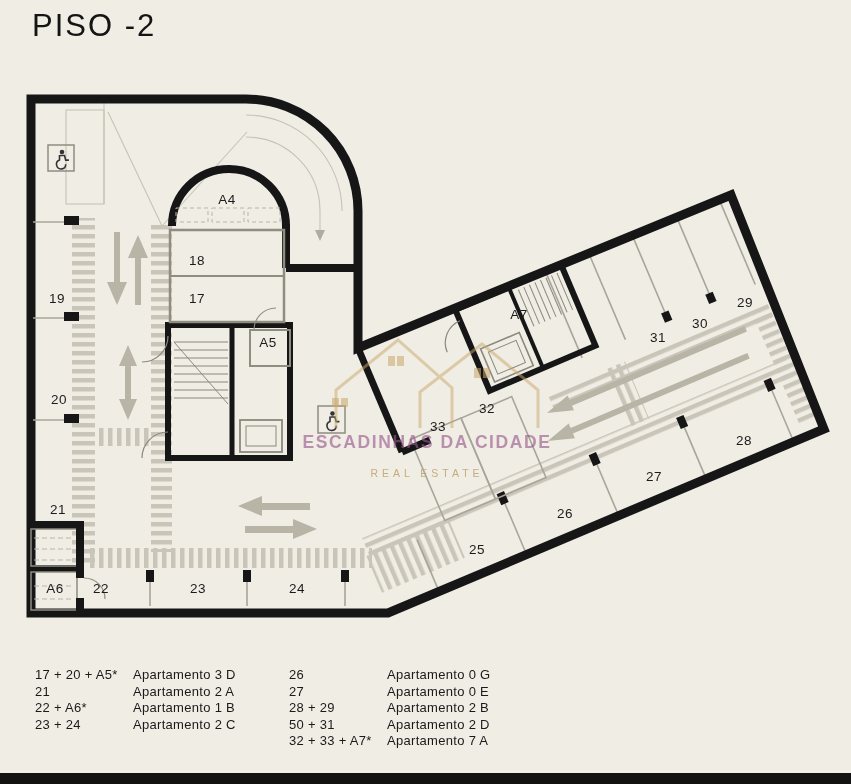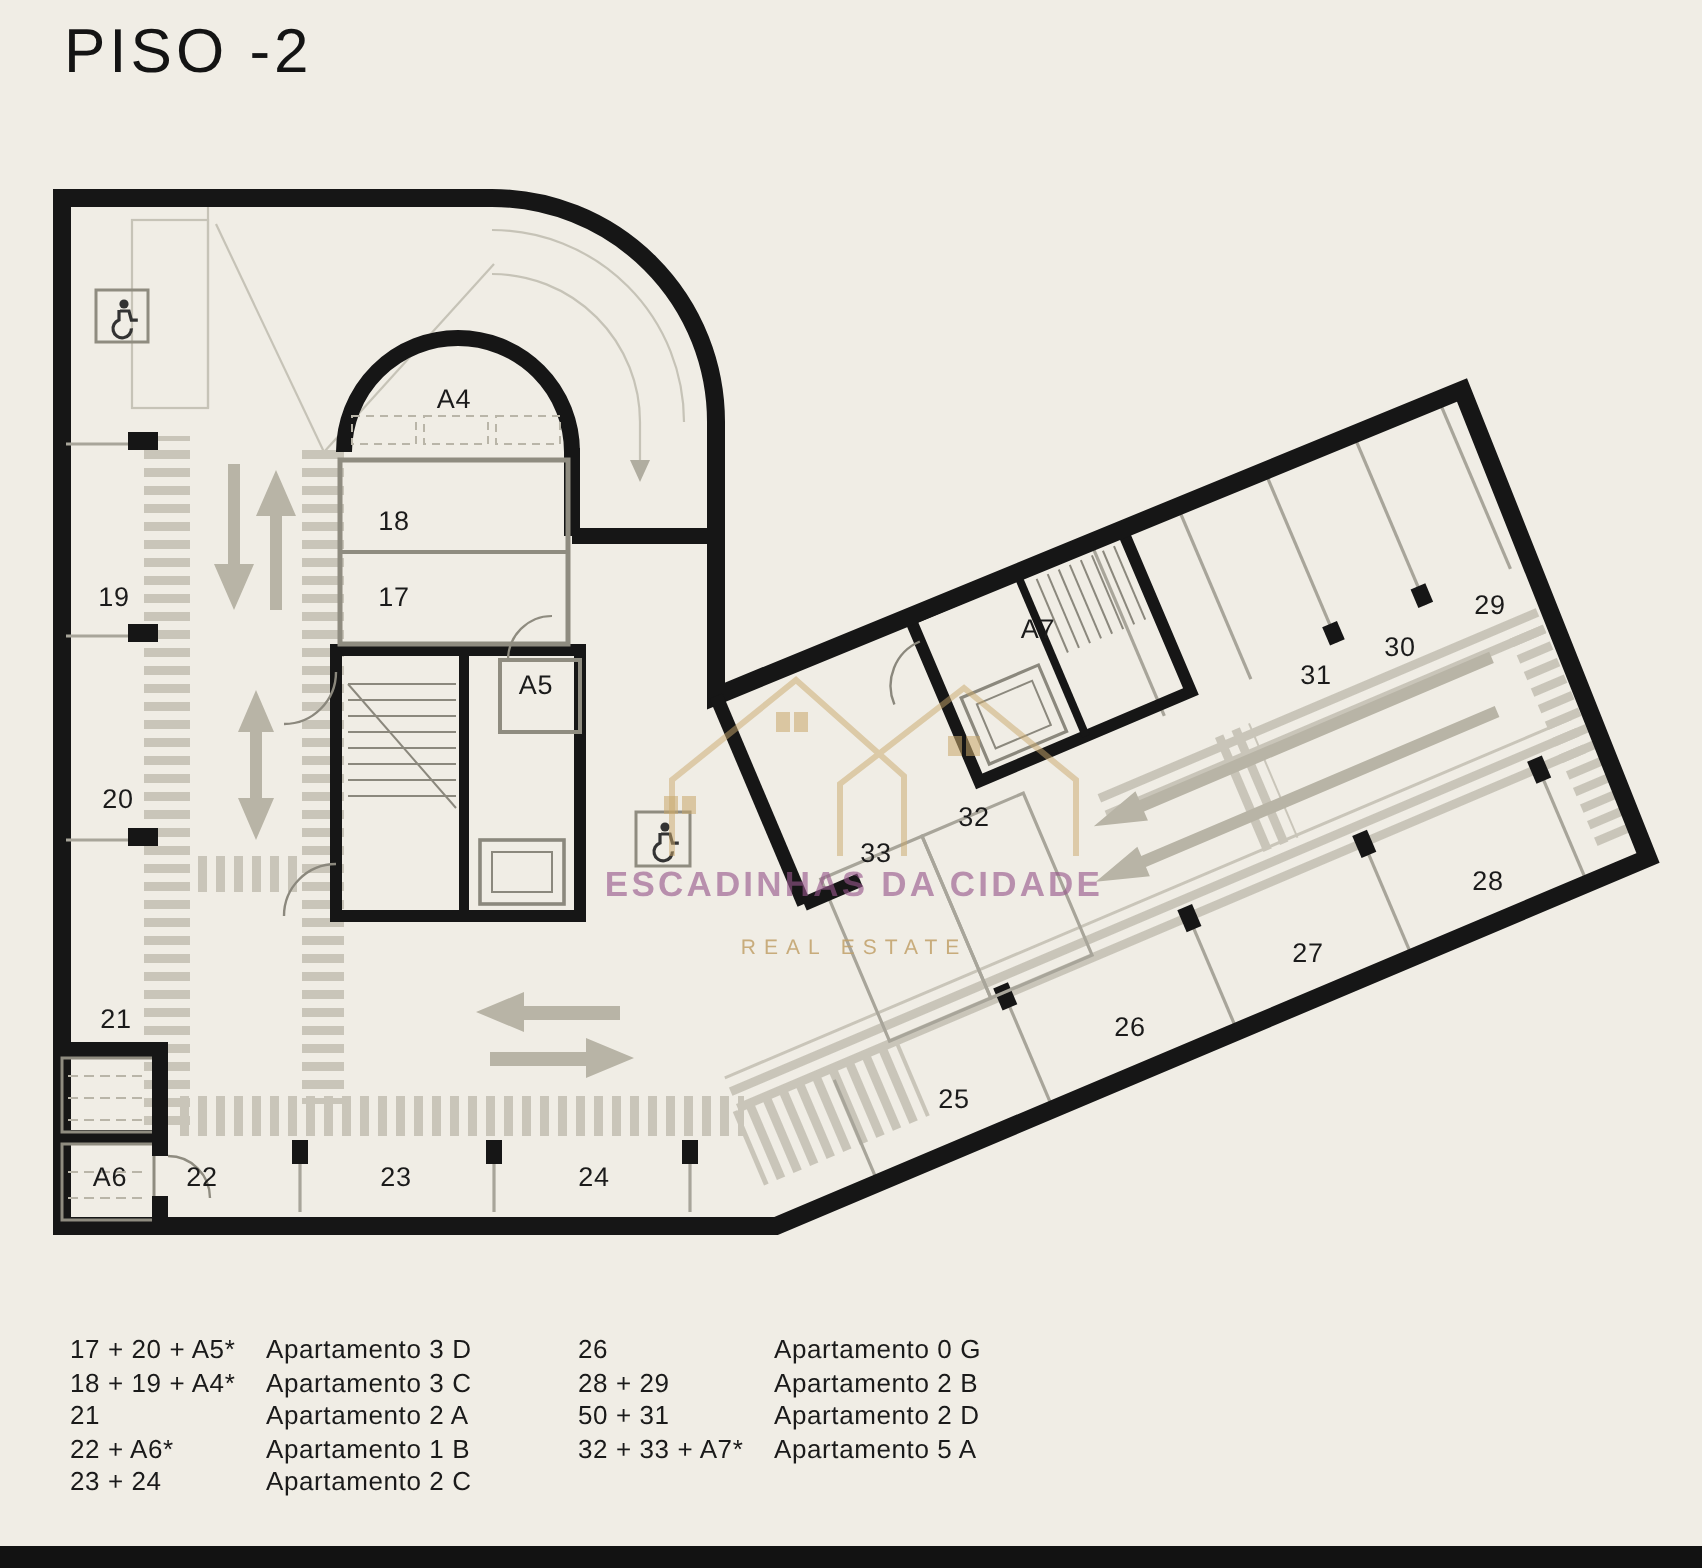--- a/index.html
+++ b/index.html
@@ -285,41 +285,41 @@
     <text class="spot-label" x="519" y="319">A7</text>
   </g>
 </svg>
 
 <div id="legend">
   <div class="legend-col" id="legend-col-0">
     <div class="legend-row">
       <span class="legend-code">17 + 20 + A5*</span><span class="legend-name">Apartamento 3 D</span>
     </div>
     <div class="legend-row">
-      <span class="legend-code">18 + 19 + A4*</span><span class="legend-name">Apartamento 3 C</span>
-    </div>
-    <div class="legend-row">
       <span class="legend-code">21</span><span class="legend-name">Apartamento 2 A</span>
     </div>
     <div class="legend-row">
       <span class="legend-code">22 + A6*</span><span class="legend-name">Apartamento 1 B</span>
     </div>
     <div class="legend-row">
       <span class="legend-code">23 + 24</span><span class="legend-name">Apartamento 2 C</span>
     </div>
   </div>
   <div class="legend-col" id="legend-col-1">
     <div class="legend-row">
       <span class="legend-code">26</span><span class="legend-name">Apartamento 0 G</span>
     </div>
     <div class="legend-row">
+      <span class="legend-code">27</span><span class="legend-name">Apartamento 0 E</span>
+    </div>
+    <div class="legend-row">
       <span class="legend-code">28 + 29</span><span class="legend-name">Apartamento 2 B</span>
     </div>
     <div class="legend-row">
       <span class="legend-code">50 + 31</span><span class="legend-name">Apartamento 2 D</span>
     </div>
     <div class="legend-row">
-      <span class="legend-code">32 + 33 + A7*</span><span class="legend-name">Apartamento 5 A</span>
+      <span class="legend-code">32 + 33 + A7*</span><span class="legend-name">Apartamento 7 A</span>
     </div>
   </div>
 </div>
 
 <div id="footer-bar"></div>
 
 </body></html>

